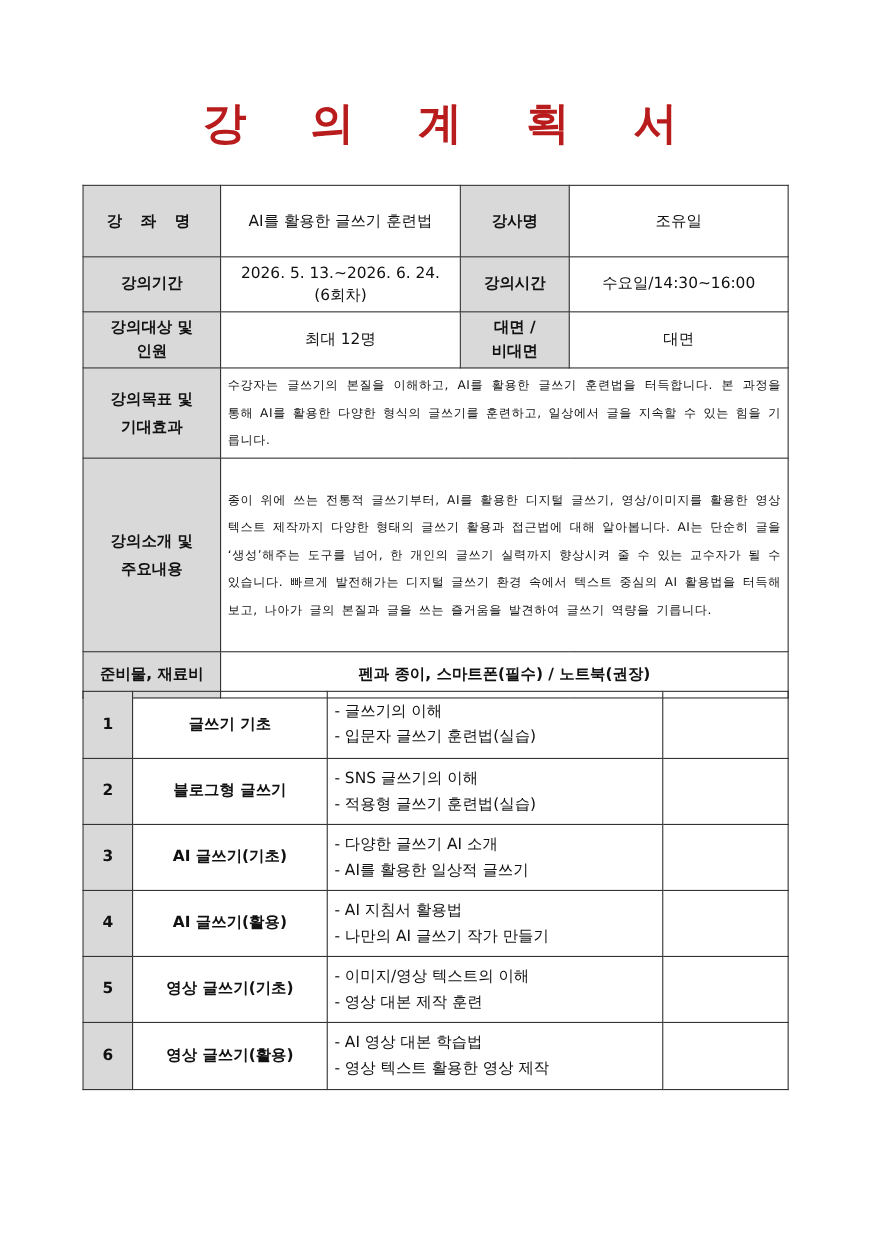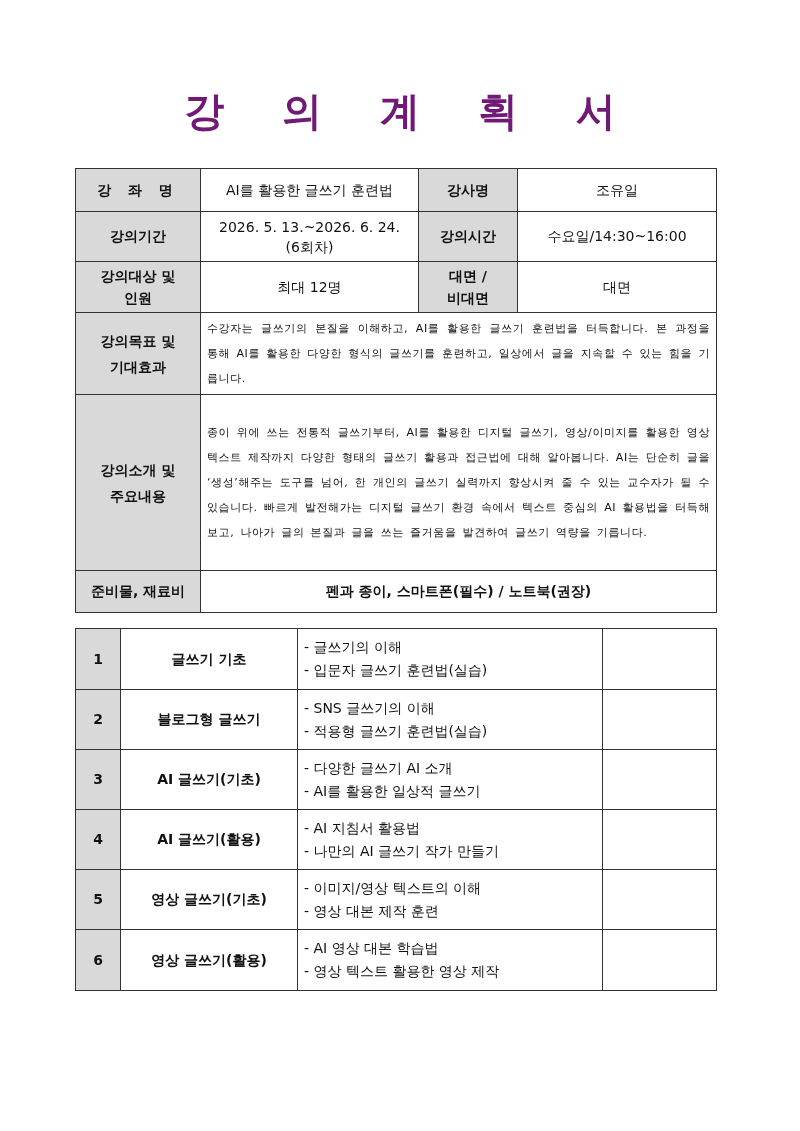--- a/index.html
+++ b/index.html
@@ -1,20 +1,20 @@
 <!DOCTYPE html>
 <html><head>
   <meta charset="utf-8">
   <style>
     html, body { margin: 0; padding: 0; background: #ffffff; }
     body { width: 800px; height: 1131px; position: relative; overflow: hidden;
            font-family: "DejaVu Sans", "Liberation Sans", sans-serif; color: #111; }
     .page-title { position: absolute; top: 84px; left: 0; width: 800px; text-align: center;
                   font-size: 40px; font-weight: bold; letter-spacing: 22px; padding-left: 22px;
-                  box-sizing: border-box; color: #701a75; }
+                  box-sizing: border-box; color: #b91c1c; }
     table { border-collapse: collapse; position: absolute; left: 75px; table-layout: fixed; }
     td, th { border: 1px solid #333; padding: 0; font-size: 14px; text-align: center;
              vertical-align: middle; line-height: 1.6; }
     .lbl { background: #d9d9d9; font-weight: bold; }
     .info { top: 168px; width: 641px; }
     .info .justify { text-align: justify; text-align-last: left; padding: 2px 6px 2px 6px;
                      font-size: 11px; line-height: 25px; letter-spacing: 0.6px; word-spacing: 2px; }
     .info .sp { letter-spacing: 6px; }
     .bold { font-weight: bold; margin-top: 42px; }
     .sched { top: 628px; width: 641px; }
@@ -29,21 +29,21 @@
 <div class="page-title">강 의 계 획 서</div>
 
 <table class="info">
   <colgroup>
     <col style="width:125px">
       <col style="width:218px">
       <col style="width:99px">
       <col style="width:199px">
   </colgroup>
   <tbody>
-      <tr style="height:43px">
+      <tr style="height:65px">
     <td class="lbl sp">강 좌 명</td>
     <td>AI를 활용한 글쓰기 훈련법</td>
     <td class="lbl">강사명</td>
     <td>조유일</td>
   </tr>
   <tr style="height:50px">
     <td class="lbl">강의기간</td>
     <td style="line-height:20px">
       <div>2026. 5. 13.~2026. 6. 24.</div>
       <div>(6회차)</div>

